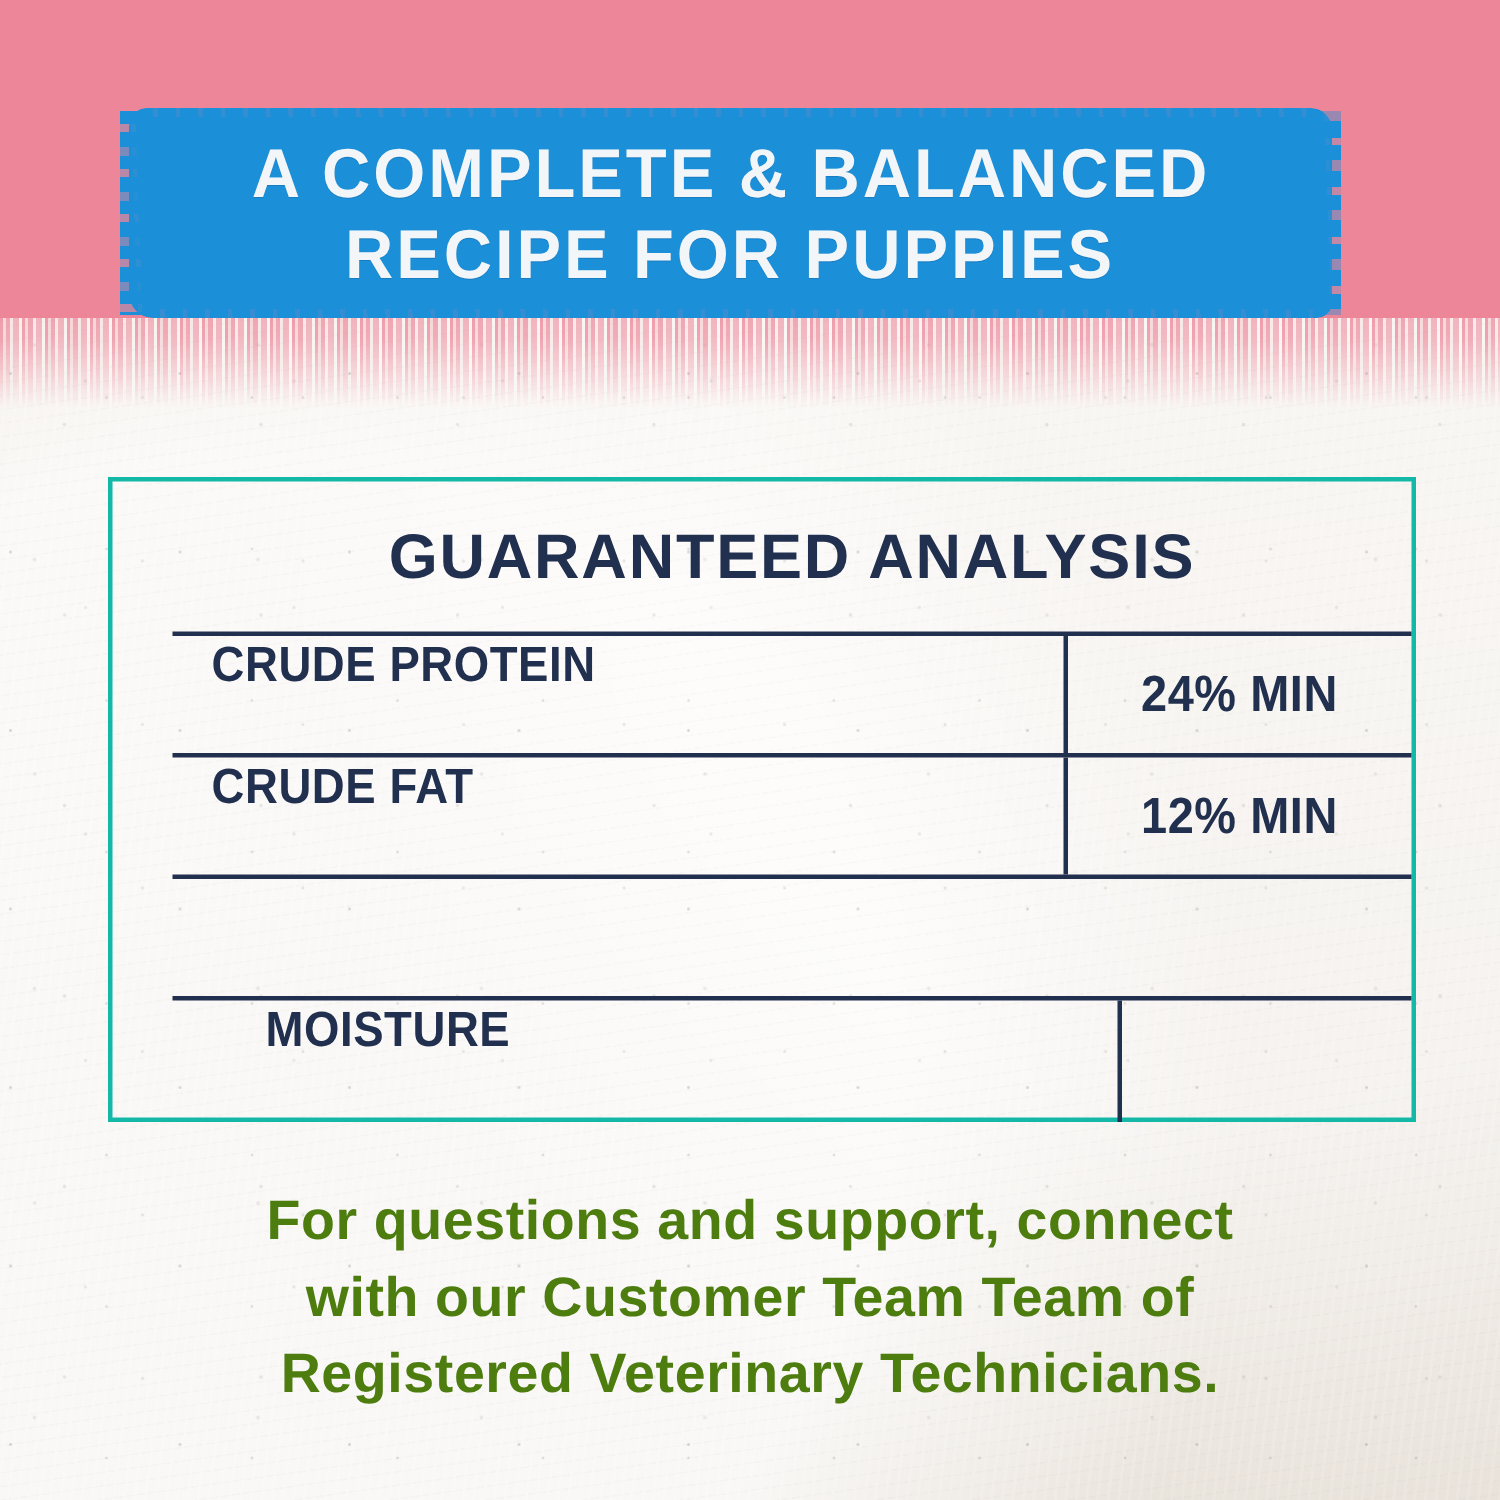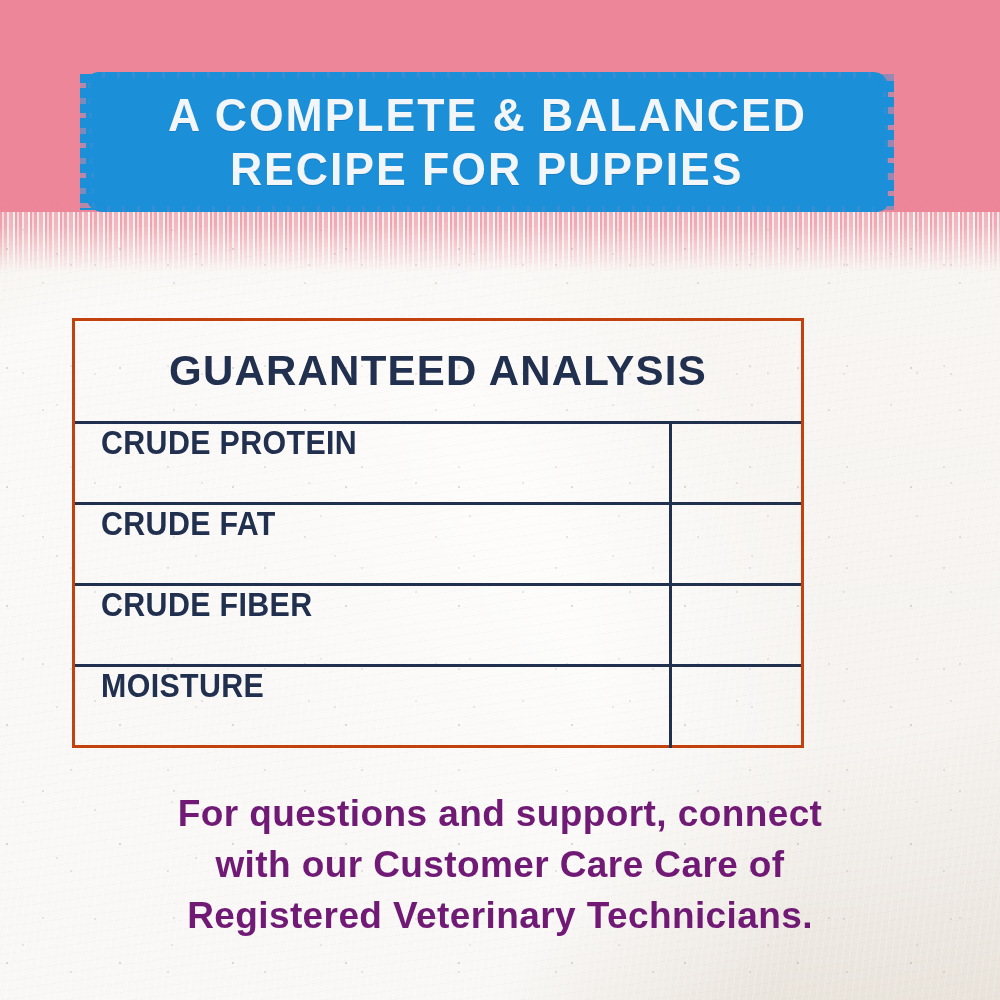--- a/index.html
+++ b/index.html
@@ -146,25 +146,26 @@
     transform: scaleX(0.97);
     white-space: nowrap;
     text-shadow: 0 1px 0 rgba(20,90,150,0.35);
   }
 
   
   .table {
     position: absolute;
     left: 72px;
     top: 318px;
-    width: 732px;
+    width: 872px;
     height: 430px;
-    border: 3px solid #c2410c;
+    border: 3px solid #14b8a6;
     box-sizing: border-box;
     background: rgba(255,255,255,0.05);
+    padding-left: 40px;
   }
   .table-header {
     height: 103px;
     border-bottom: 3px solid #22304f;
     box-sizing: border-box;
     display: flex;
     align-items: center;
     justify-content: center;
   }
   .table-header-title {
@@ -176,21 +177,21 @@
     text-transform: uppercase;
     transform: scaleX(1.0);
     white-space: nowrap;
   }
   .row {
     display: flex;
     height: 81px;
     border-bottom: 3px solid #22304f;
     box-sizing: border-box;
   }
-  .row:last-child { border-bottom: none; }
+  .row:last-child { border-bottom: none; margin-left: 36px; }
   .cell-label {
     flex: 0 0 597px;
     display: flex;
     align-items: flex-start;
     padding-left: 26px;
     box-sizing: border-box;
     border-right: 3px solid #22304f;
   }
   .cell-value {
     flex: 1 1 auto;
@@ -219,21 +220,21 @@
     position: absolute;
     left: 0;
     top: 790px;
     width: 1000px;
     display: flex;
     flex-direction: column;
     align-items: center;
     gap: 4px;
   }
   .footer-line {
-    color: #701a75;
+    color: #4d7c0f;
     font-family: "Liberation Sans", sans-serif;
     font-weight: bold;
     font-size: 37px;
     line-height: 47px;
     letter-spacing: 0.4px;
     white-space: nowrap;
   }
 </style>
 </head>
 <body>
@@ -260,40 +261,43 @@
 
   <div class="table">
     <div class="table-header">
       <div class="table-header-title">GUARANTEED ANALYSIS</div>
     </div>
 
     <div class="row">
       <div class="cell-label">
         <span class="cell-text">CRUDE PROTEIN</span>
       </div>
+      <div class="cell-value">
+        <span class="cell-text">24% MIN</span>
+      </div>
     </div>
 
     <div class="row">
       <div class="cell-label">
         <span class="cell-text">CRUDE FAT</span>
       </div>
+      <div class="cell-value">
+        <span class="cell-text">12% MIN</span>
+      </div>
     </div>
 
     <div class="row">
-      <div class="cell-label">
-        <span class="cell-text">CRUDE FIBER</span>
-      </div>
     </div>
 
     <div class="row">
       <div class="cell-label">
         <span class="cell-text">MOISTURE</span>
       </div>
     </div>
   </div>
 
   <div class="footer">
     <div class="footer-line">For questions and support, connect</div>
-    <div class="footer-line">with our Customer Care Care of</div>
+    <div class="footer-line">with our Customer Team Team of</div>
     <div class="footer-line">Registered Veterinary Technicians.</div>
   </div>
 
 </div>
 
 </body></html>

